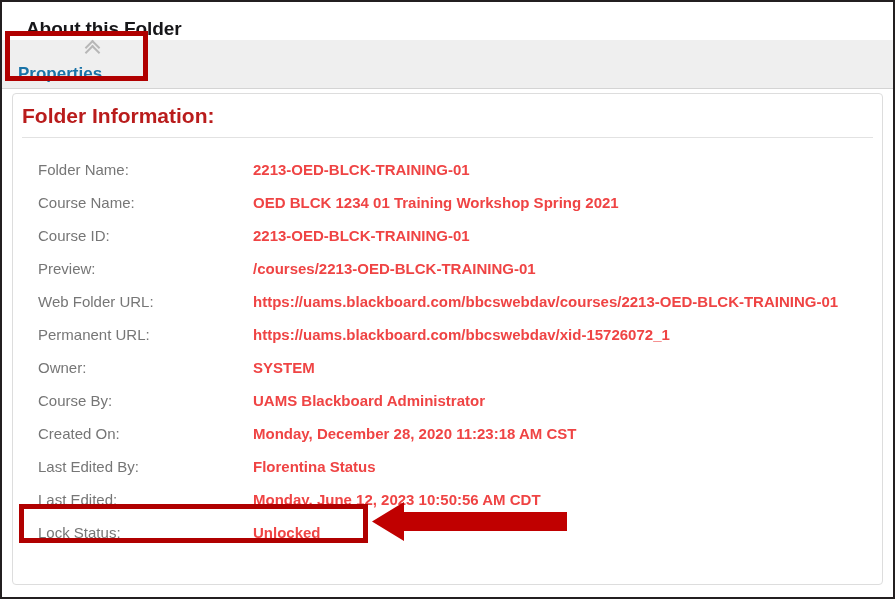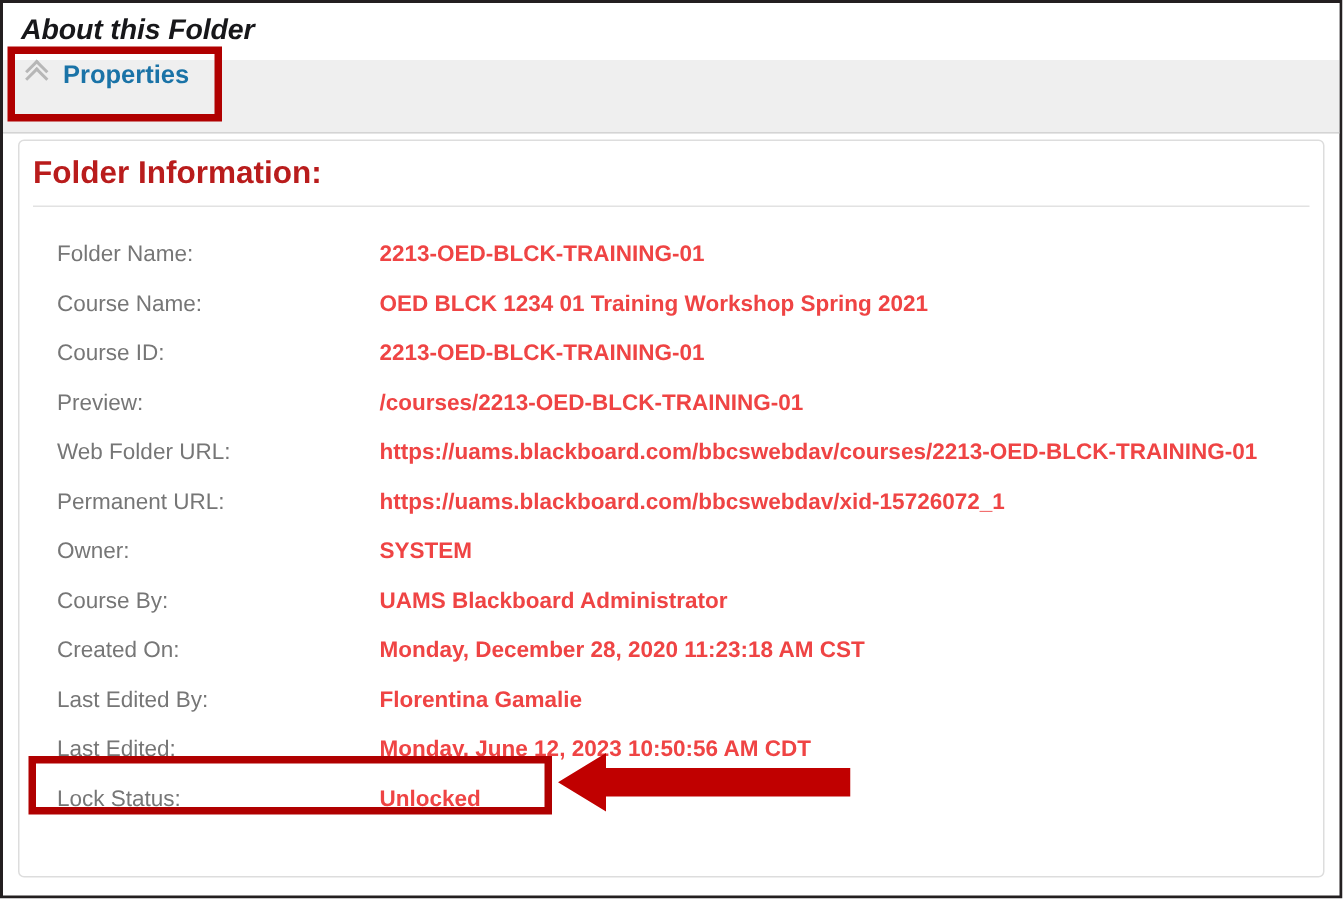--- a/index.html
+++ b/index.html
@@ -16,50 +16,50 @@
     height: 599px;
     box-sizing: border-box;
     border: 2px solid #231f20;
     background: #ffffff;
     overflow: hidden;
   }
   
   #page-header {
     height: 38px;
     display: flex;
-    align-items: center;
-    padding-left: 12px;
-    box-sizing: border-box;
-    background: #ffffff;
-    font-style: italic;
+    align-items: flex-end;
+    padding-left: 24px;
+    box-sizing: border-box;
+    background: #ffffff;
   }
   #page-title {
     font-size: 19px;
     font-weight: bold;
     color: #17171a;
     letter-spacing: -0.1px;
   }
   
   #tab-bar {
     position: relative;
     height: 49px;
     background: #efefef;
     border-bottom: 1px solid #d4d4d4;
     box-sizing: border-box;
     display: flex;
     align-items: center;
   }
   .tab {
     display: flex;
-    align-items: flex-start;
+    align-items: flex-end;
     gap: 8px;
     padding: 0 18px 0 16px;
     height: 100%;
     box-sizing: border-box;
     background: #efefef;
+    flex-direction: column;
   }
   .tab-label {
     font-size: 17px;
     font-weight: bold;
     color: #1a73a7;
   }
   .chevron-up-double {
     width: 16px;
     height: 16px;
     position: relative;
@@ -215,21 +215,21 @@
       <div class="info-row">
         <div class="info-label">Course By:</div>
         <div class="info-value">UAMS Blackboard Administrator</div>
       </div>
       <div class="info-row">
         <div class="info-label">Created On:</div>
         <div class="info-value">Monday, December 28, 2020 11:23:18 AM CST</div>
       </div>
       <div class="info-row">
         <div class="info-label">Last Edited By:</div>
-        <div class="info-value">Florentina Gamalie</div>
+        <div class="info-value">Florentina Status</div>
       </div>
       <div class="info-row">
         <div class="info-label">Last Edited:</div>
         <div class="info-value">Monday, June 12, 2023 10:50:56 AM CDT</div>
       </div>
       <div class="info-row">
         <div class="info-label">Lock Status:</div>
         <div class="info-value">Unlocked</div>
       </div>
 

